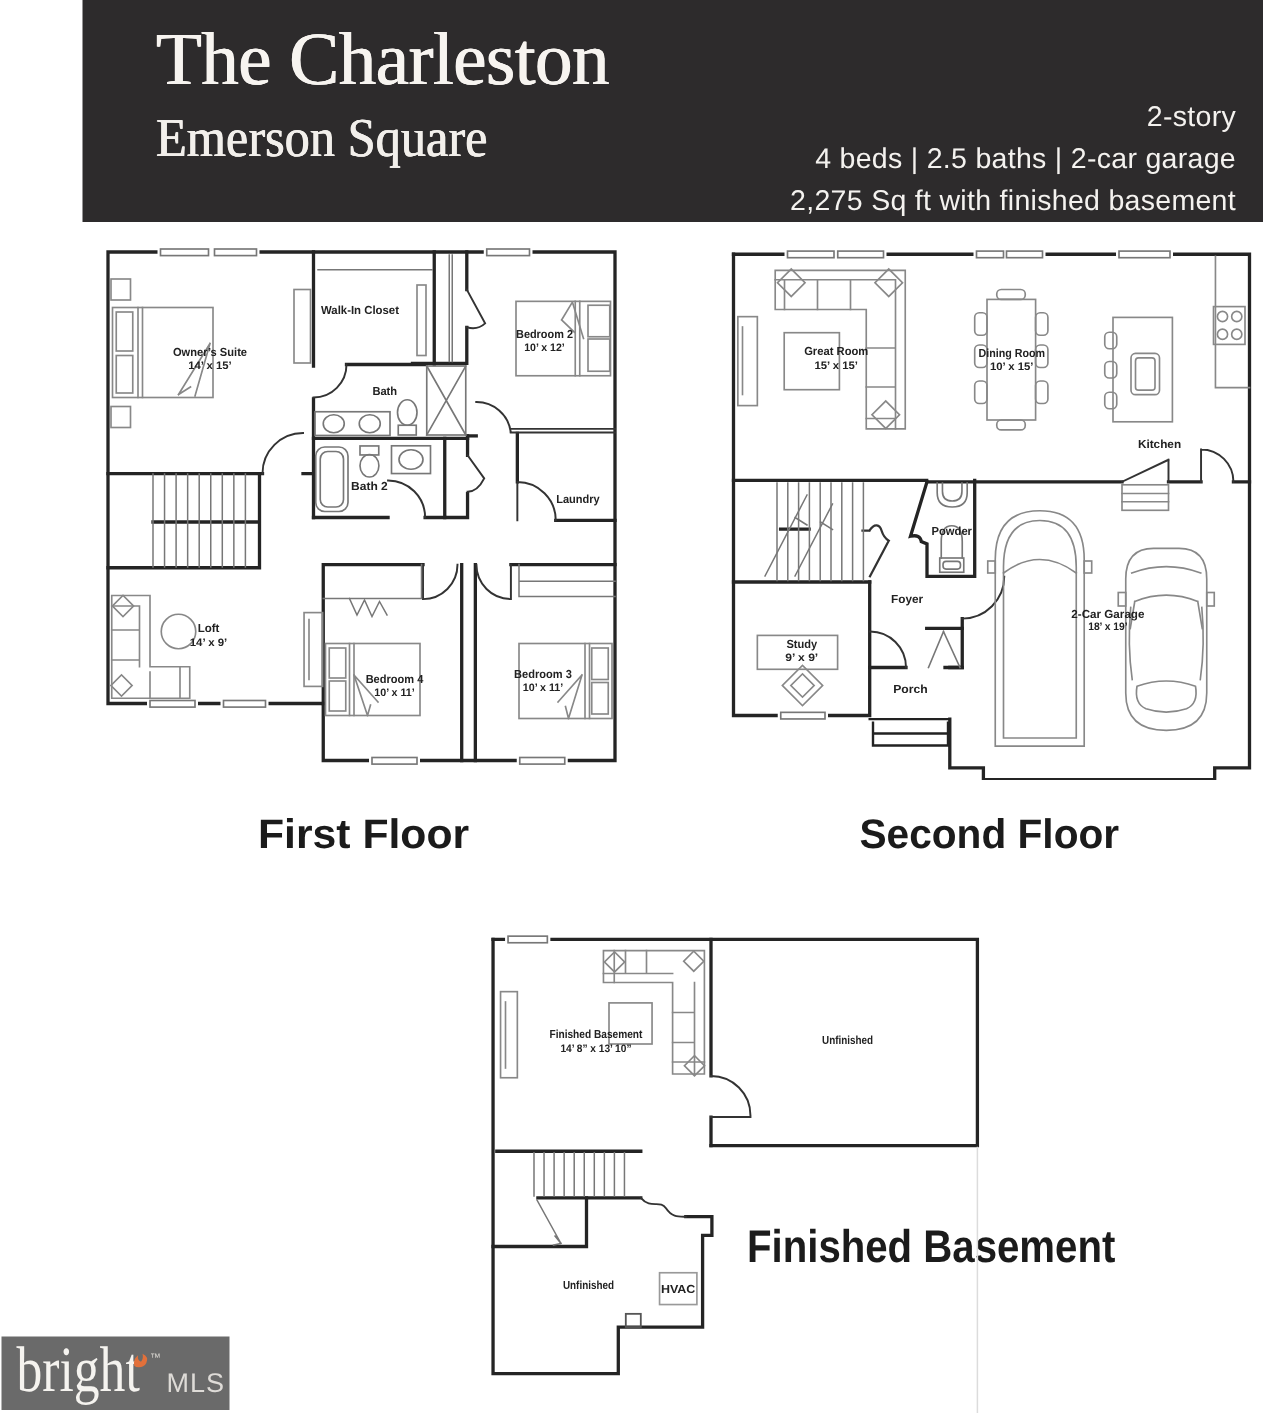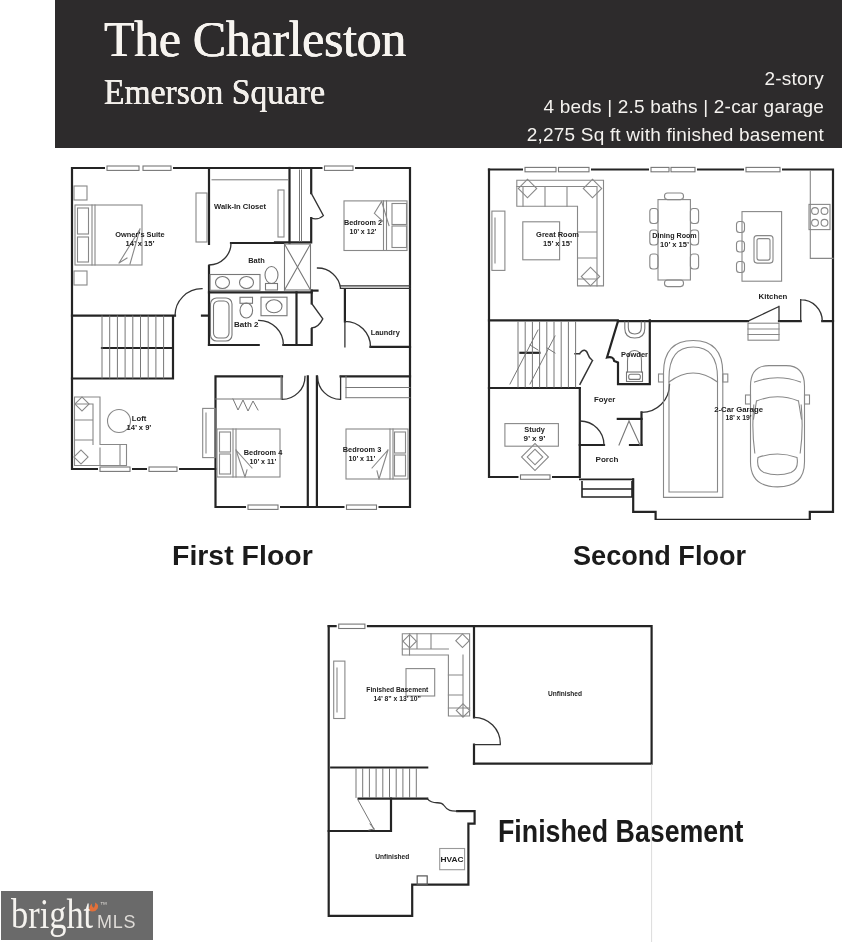--- a/index.html
+++ b/index.html
@@ -342,14 +342,14 @@
     <text x="452.1" y="862" font-size="7.8" textLength="23" lengthAdjust="spacingAndGlyphs">HVAC</text>
    </g>
   </svg>
 
   <div class="abs" id="logo"></div>
   <div class="abs" id="lgb" style="left:11px;top:891.8px;color:#f5f3ef;font-family:'Liberation Serif',serif;font-size:43px;line-height:1;transform:scaleX(0.80);transform-origin:0 0;">bright</div>
   <svg class="abs" style="left:86px;top:900px;" width="22" height="14" viewBox="0 0 22 14">
     <path d="M3.5,10.5 Q2.5,6.5 6,3.5 Q5.5,7 8,7.8 Q9.8,5.5 9,2.5 Q13.5,4.5 11.5,8.8 Q10,11.5 6.5,11.5 Q4.5,11.5 3.5,10.5 Z" fill="#e2703a"></path>
     <text x="14" y="7" font-size="7.2" fill="#d8d5d0" font-family="Liberation Sans,sans-serif">™</text>
   </svg>
-  <div class="abs" id="lgm" style="left:97px;top:913px;color:#dedbd7;font-size:18px;letter-spacing:0.7px;line-height:1;">MLS</div>
+  <div class="abs" id="lgm" style="left:111px;top:913px;color:#dedbd7;font-size:18px;letter-spacing:0.7px;line-height:1;">MLS</div>
 </div>
 
 </body></html>

